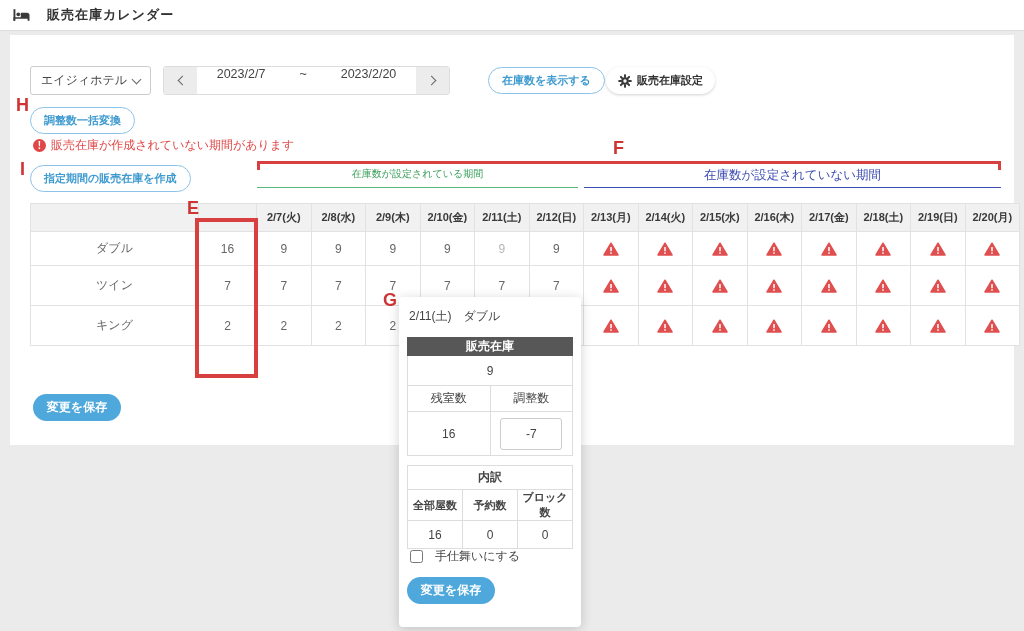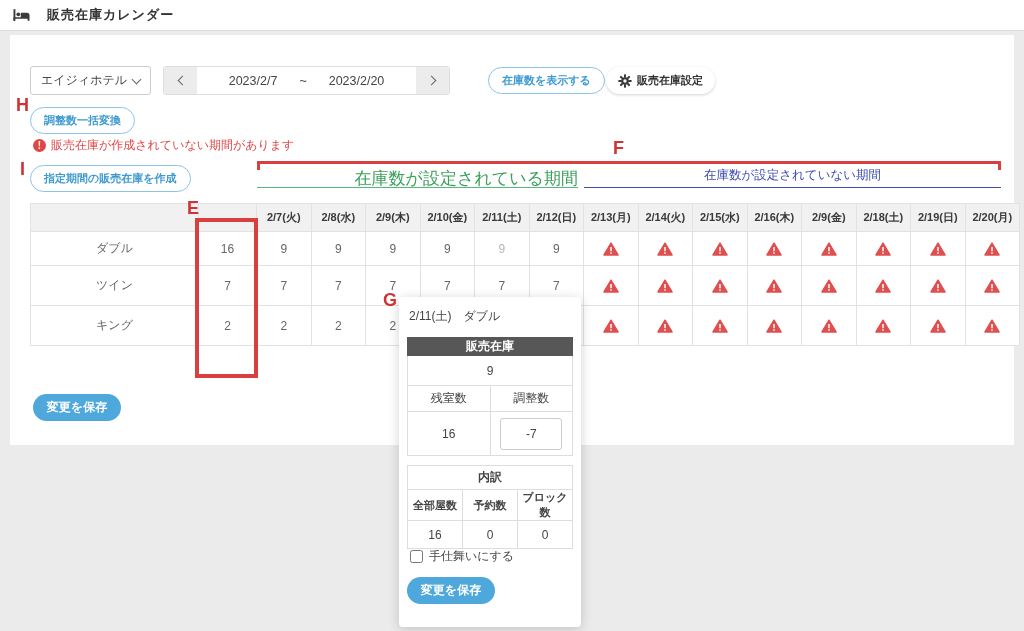--- a/index.html
+++ b/index.html
@@ -39,21 +39,21 @@
   .chev-down { transform: rotate(45deg); margin-top:-3px; }
   .chev-left { transform: rotate(135deg); margin-left:3px; }
   .chev-right { transform: rotate(-45deg); margin-right:3px; }
 
   .datepicker {
     left:163px; top:66px; width:287px; height:29px;
     border:1px solid #ddd; border-radius:3px; background:#fff;
     display:flex; align-items:stretch; z-index:3; overflow:hidden;
   }
   .dp-btn { width:33px; background:#ececec; display:flex; align-items:center; justify-content:center; cursor:pointer; }
-  .dp-mid { flex:1; display:flex; align-items:center; justify-content:center; gap:22px; font-size:12.5px; color:#444; }
+  .dp-mid { flex:1; display:flex; align-items:flex-start; justify-content:center; gap:34px; font-size:12.5px; color:#444; }
   .dp-date { cursor:pointer; }
 
   .pill-outline {
     border:1px solid #8cc3e8; border-radius:14px; background:#fff;
     color:#3f9bd0; font-size:11px; font-weight:bold;
     display:flex; align-items:center; justify-content:center;
     cursor:pointer; z-index:3; padding:0 13px; white-space:nowrap;
   }
   .btn-show-stock { left:488px; top:67px; height:27px; }
   .btn-settings {
@@ -72,21 +72,21 @@
   .warn-circle {
     width:13px; height:13px; border-radius:50%; background:#e04646; color:#fff;
     font-size:10px; font-weight:bold; display:flex; align-items:center; justify-content:center;
     flex:0 0 auto;
   }
   .warn-circle::before { content:"!"; }
 
   
   .period-set {
     left:257px; top:167px; width:321px; height:21px;
-    text-align:right; font-size:17px; color:#3aa05a;
+    text-align:center; font-size:10px; color:#3aa05a;
     border-bottom:1px solid #56b87c; z-index:3;
   }
   .period-unset {
     left:584px; top:167px; width:417px; height:21px;
     text-align:center; font-size:12.5px; color:#3c4cb0;
     border-bottom:1px solid #3c4cb0; z-index:3;
   }
 
   
   .ann { color:#ce3434; font-size:18px; font-weight:bold; z-index:15; font-family:"Liberation Sans",sans-serif; }
@@ -149,21 +149,21 @@
   .ptable-stock .hdr th { height:26px; font-weight:normal; font-size:12px; }
   .ptable-stock .inrow td { height:44px; }
   .adj-input {
     width:62px; height:32px; border:1px solid #ccc; border-radius:3px;
     font-size:12px; color:#444; text-align:center; font-family:inherit;
   }
   .ptable-break { top:168px; }
   .ptable-break .hd1 th { height:24px; font-weight:bold; font-size:12px; }
   .ptable-break .hd2 th { height:26px; font-weight:bold; font-size:11px; }
   .ptable-break .vals td { height:28px; }
-  .popup-check { position:absolute; left:11px; top:251px; display:flex; align-items:center; gap:6px; font-size:12px; color:#444; }
+  .popup-check { position:absolute; left:11px; top:251px; display:flex; align-items:center; gap:12px; font-size:12px; color:#444; }
   .popup-check input { width:13px; height:13px; }
   .popup-save {
     position:absolute; left:8px; top:280px; width:88px; height:27px;
     background:#4fa8dc; border:none; border-radius:14px;
     color:#fff; font-size:12px; font-weight:bold;
     display:flex; align-items:center; justify-content:center; cursor:pointer;
   }
 </style>
 </head>
 <body>
@@ -277,21 +277,21 @@
           <th>2/7(火)</th>
           <th>2/8(水)</th>
           <th>2/9(木)</th>
           <th>2/10(金)</th>
           <th>2/11(土)</th>
           <th>2/12(日)</th>
           <th>2/13(月)</th>
           <th>2/14(火)</th>
           <th>2/15(水)</th>
           <th>2/16(木)</th>
-          <th>2/9(金)</th>
+          <th>2/17(金)</th>
           <th>2/18(土)</th>
           <th>2/19(日)</th>
           <th>2/20(月)</th>
         </tr>
       </thead>
       <tbody>
         <tr>
           <td class="name-cell">ダブル</td>
           <td class="rooms-cell">16</td>
           <td>9</td>

